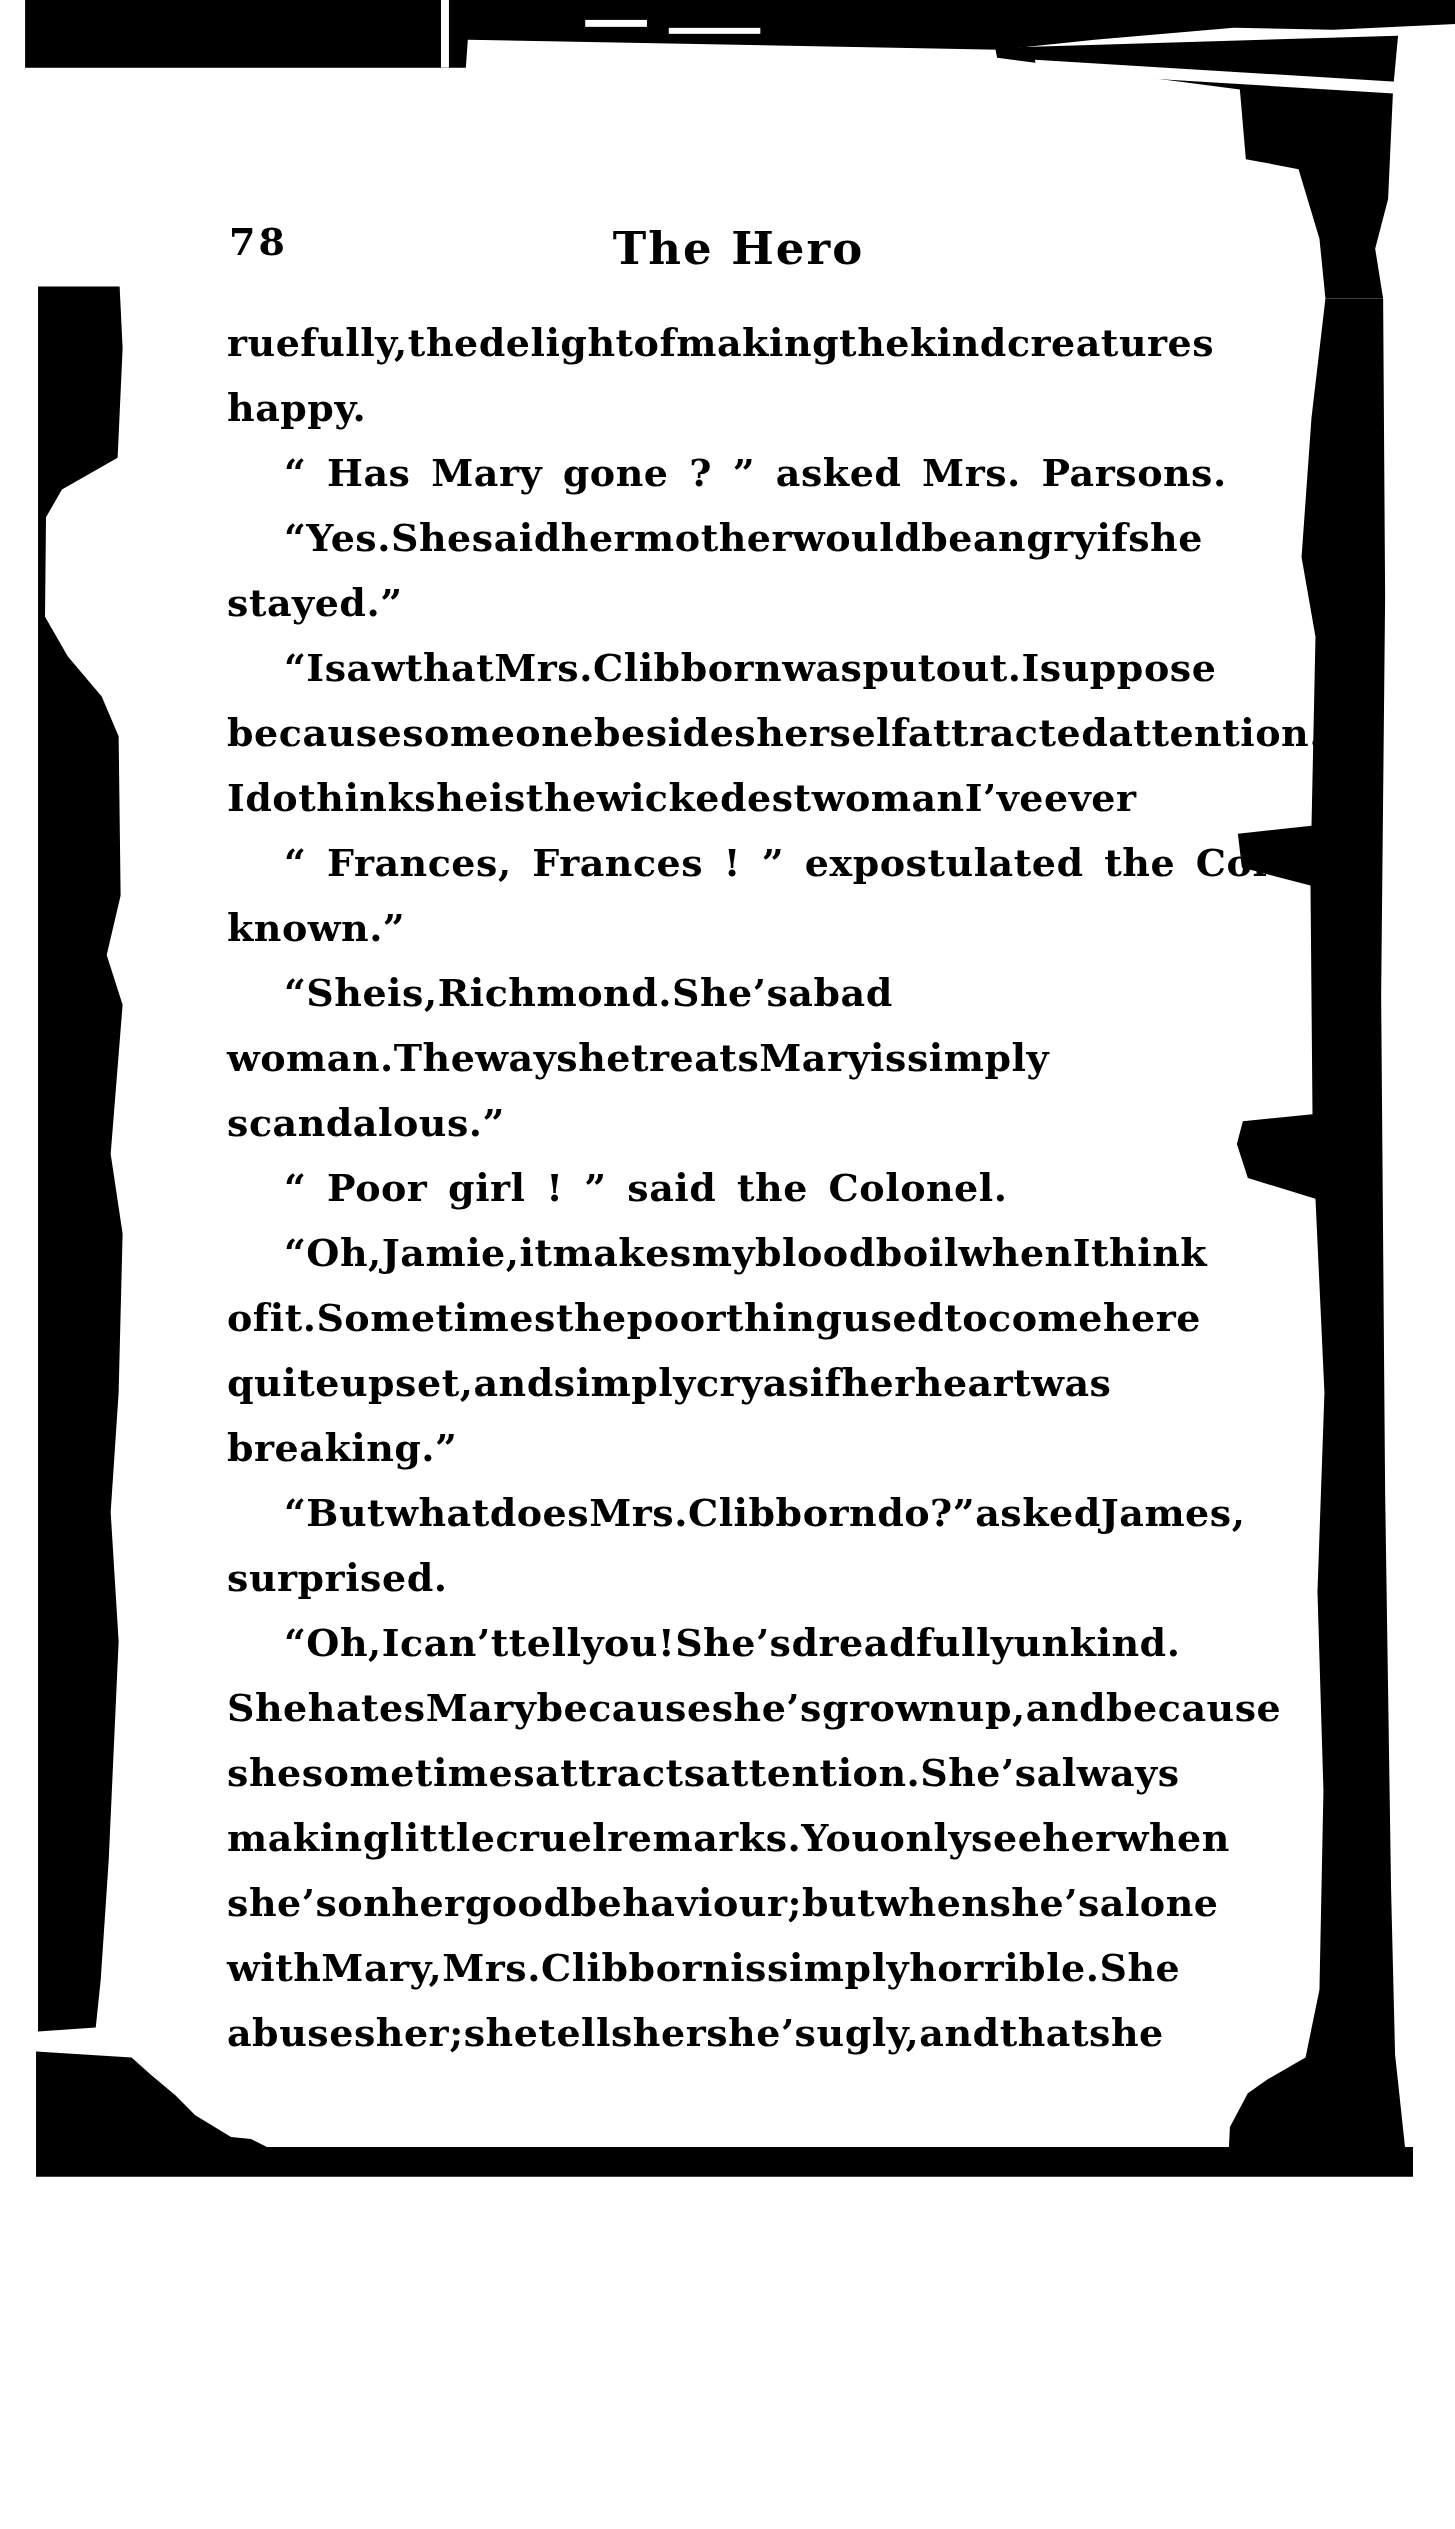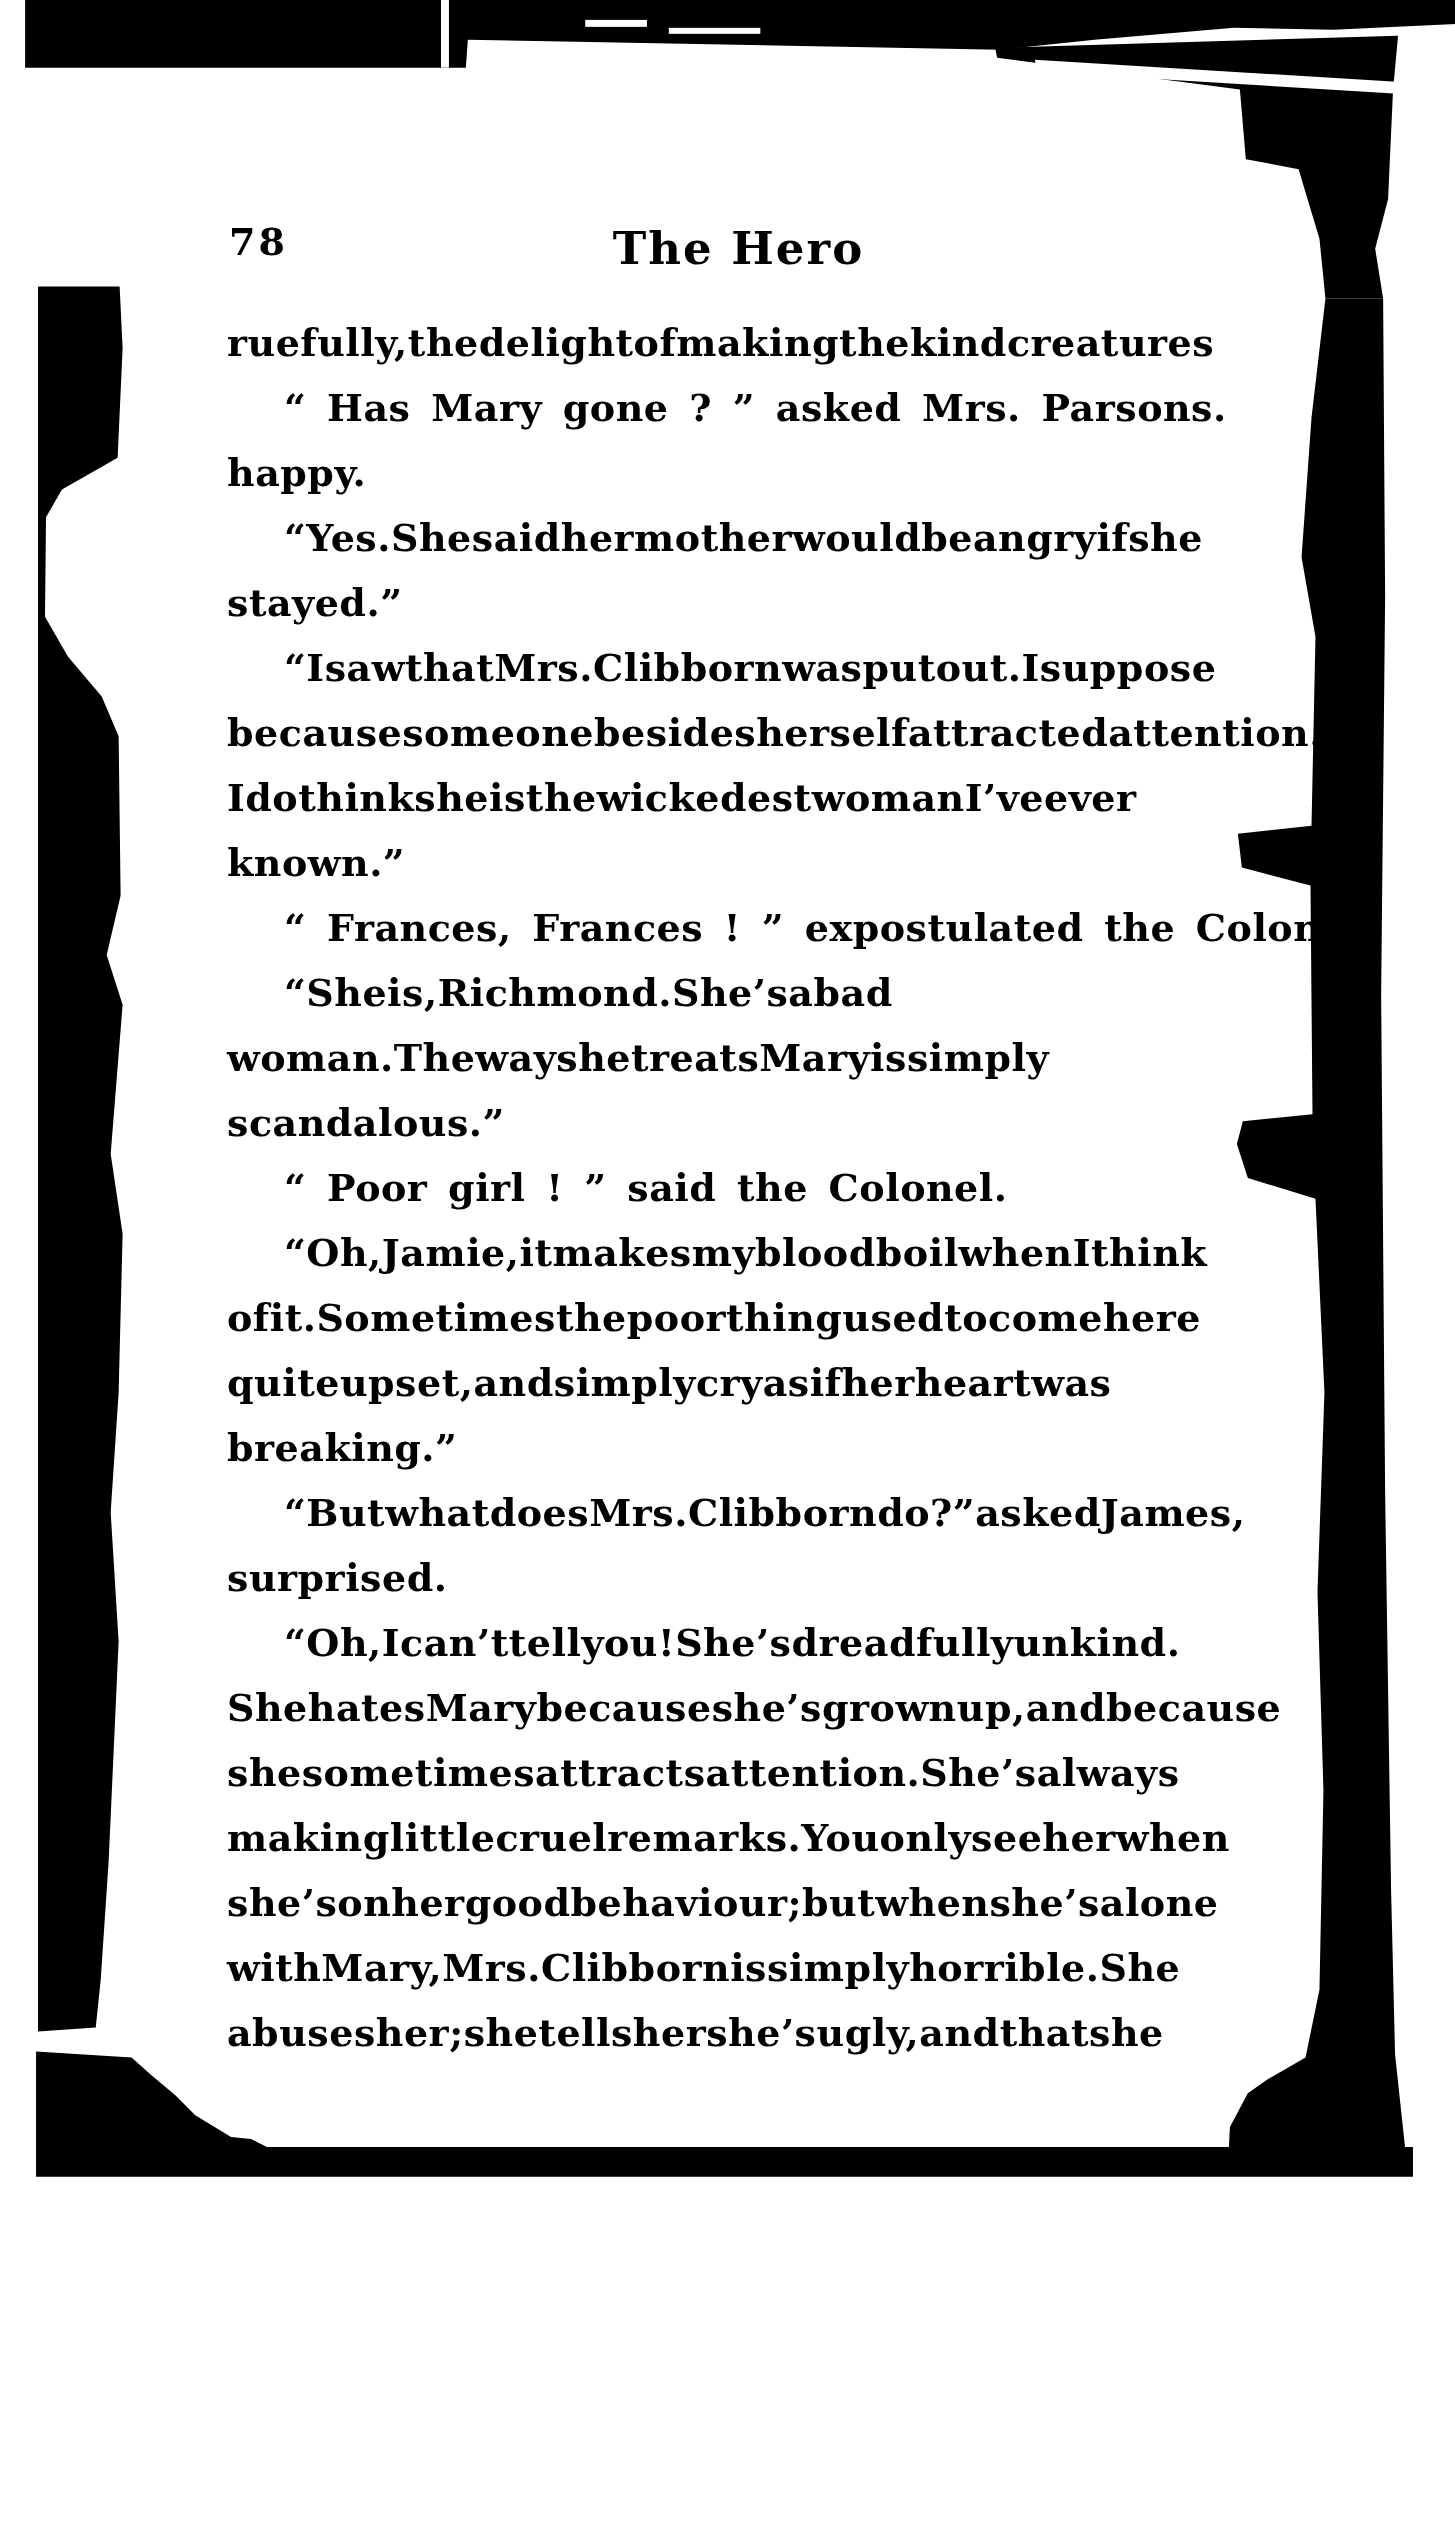--- a/index.html
+++ b/index.html
@@ -69,22 +69,22 @@
     <div class="line just">
         <span>ruefully,</span>
         <span>the</span>
         <span>delight</span>
         <span>of</span>
         <span>making</span>
         <span>the</span>
         <span>kind</span>
         <span>creatures</span>
       </div>
+    <div class="line">happy.</div>
     <div class="line ind">“ Has Mary gone ? ” asked Mrs. Parsons.</div>
-    <div class="line">happy.</div>
     <div class="line just ind">
         <span>“</span>
         <span>Yes.</span>
         <span>She</span>
         <span>said</span>
         <span>her</span>
         <span>mother</span>
         <span>would</span>
         <span>be</span>
         <span>angry</span>
@@ -118,22 +118,22 @@
         <span>do</span>
         <span>think</span>
         <span>she</span>
         <span>is</span>
         <span>the</span>
         <span>wickedest</span>
         <span>woman</span>
         <span>I’ve</span>
         <span>ever</span>
       </div>
+    <div class="line ind">“ Frances, Frances ! ” expostulated the Colonel.</div>
     <div class="line">known.”</div>
-    <div class="line ind">“ Frances, Frances ! ” expostulated the Colonel.</div>
     <div class="line just ind">
         <span>“</span>
         <span>She</span>
         <span>is,</span>
         <span>Richmond.</span>
         <span>She’s</span>
         <span>a</span>
         <span>bad</span>
       </div>
     <div class="line just">

